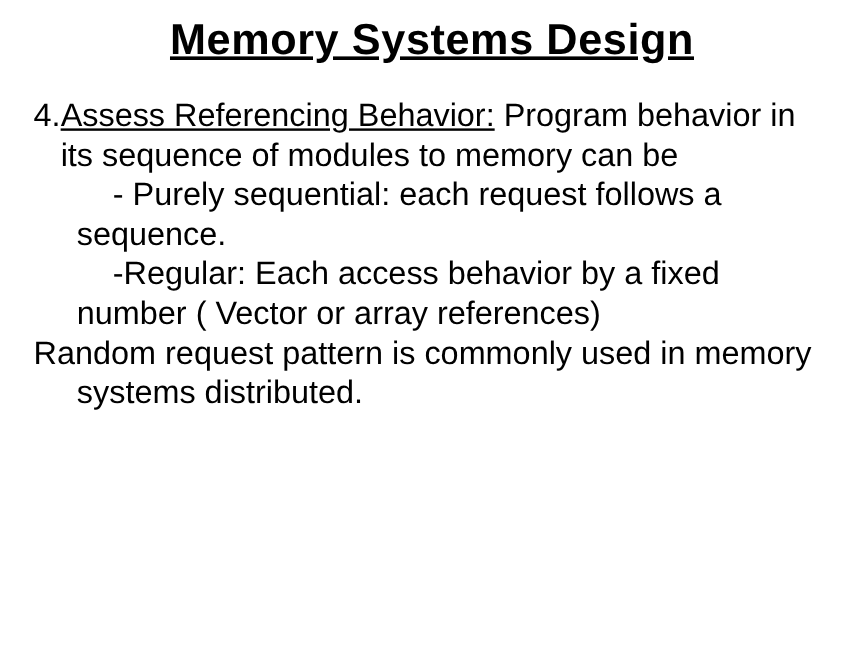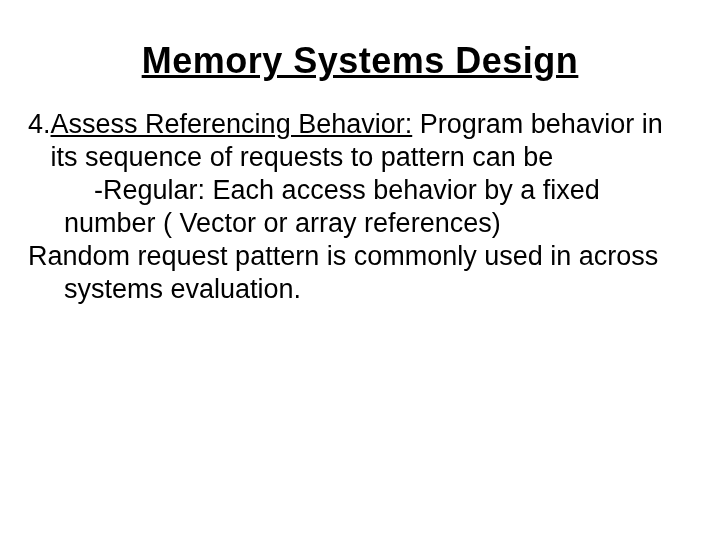--- a/index.html
+++ b/index.html
@@ -8,21 +8,21 @@
     width: 720px;
     height: 540px;
     background: #ffffff;
     font-family: Arial, Helvetica, sans-serif;
     color: #000000;
   }
   .slide {
     box-sizing: border-box;
     width: 720px;
     height: 540px;
-    padding: 34px 28px 20px 28px;
+    padding: 6px 28px 20px 28px;
   }
   .title {
     text-align: center;
     font-size: 36px;
     font-weight: bold;
     text-decoration: underline;
     margin: 6px 0 26px 0;
     letter-spacing: 0.5px;
   }
   .body-block {
@@ -59,28 +59,31 @@
 
 <div class="slide">
 
   <div class="title">Memory Systems Design</div>
 
   <div class="body-block">
 
     <div class="item-row">
       <span class="num">4. </span>
       <span class="content">
-        <span class="lede">Assess Referencing Behavior:</span><span> Program behavior in its sequence of requests to pattern can be</span>
+        <span class="lede">Assess Referencing Behavior:</span><span> Program behavior in its sequence of modules to memory can be</span>
       </span>
     </div>
 
+    <div class="bullet-line">
+      <span>&nbsp;&nbsp;&nbsp;&nbsp;</span><span>- </span><span>Purely sequential: each request follows a sequence.</span>
+    </div>
 
 
     <div class="bullet-line">
       <span>&nbsp;&nbsp;&nbsp;&nbsp;</span><span>-</span><span>Regular: Each access behavior by a fixed number ( Vector or array references)</span>
     </div>
 
     <div class="closing-outer">
-      <div class="closing">Random request pattern is commonly used in across systems evaluation.</div>
+      <div class="closing">Random request pattern is commonly used in memory systems distributed.</div>
     </div>
 
   </div>
 </div>
 
 </body></html>

